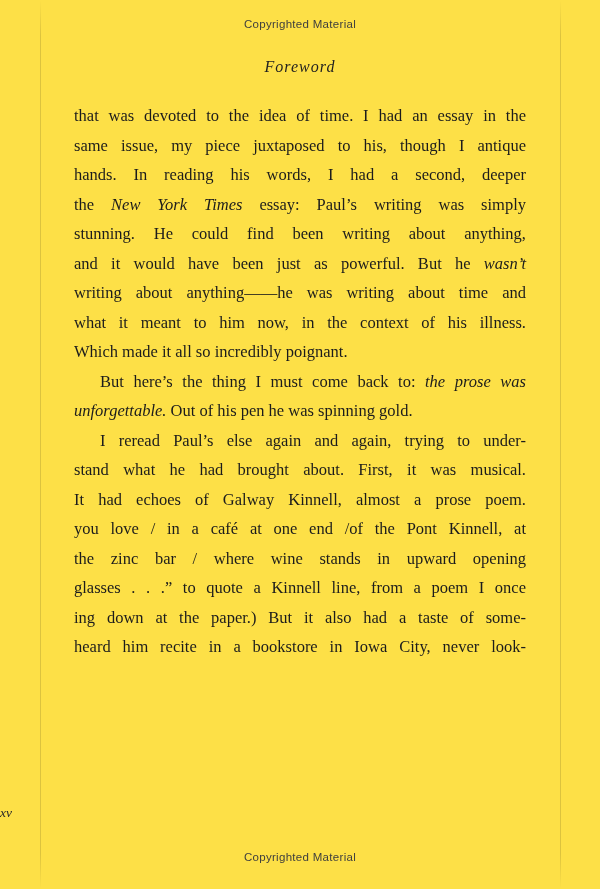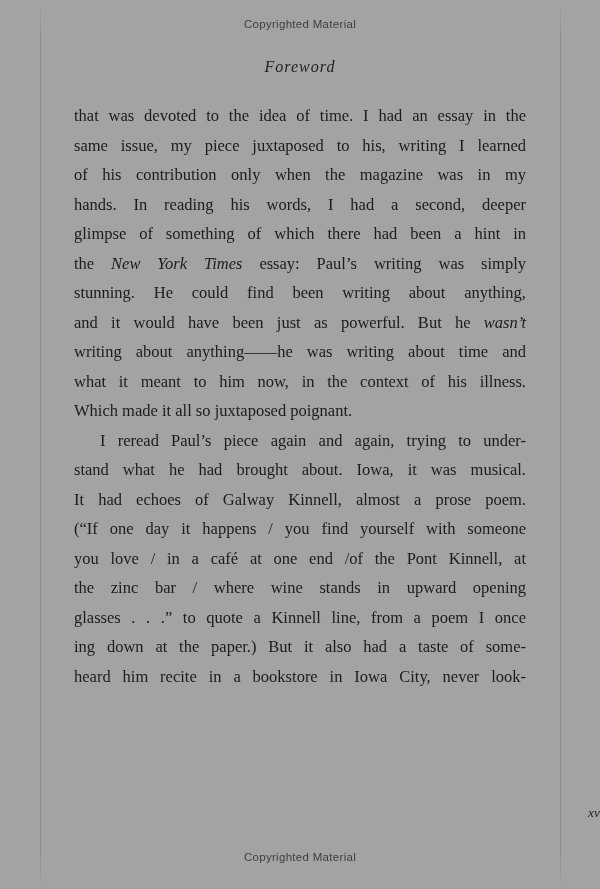--- a/index.html
+++ b/index.html
@@ -4,21 +4,21 @@
 <style>
   html, body {
     margin: 0;
     padding: 0;
     background: #ffffff;
   }
   .page {
     position: relative;
     width: 600px;
     height: 889px;
-    background: #a3a3a3;
+    background: #fde047;
     overflow: hidden;
     font-family: "Liberation Serif", serif;
   }
   .edge-line {
     position: absolute;
     top: 0;
     bottom: 0;
     width: 1px;
     background: linear-gradient(to bottom,
       rgba(0,0,0,0) 0%,
@@ -72,21 +72,21 @@
     white-space: normal;
   }
   .line.no-justify { text-align-last: left; }
   .line.indent { text-indent: 26px; }
 
   .page-number {
     position: absolute;
     top: 805px;
     left: 0;
     width: 100%;
-    text-align: right;
+    text-align: left;
     font-family: "Liberation Serif", serif;
     font-style: italic;
     font-size: 13.5px;
     color: #2a2a2a;
   }
 </style>
 </head>
 <body>
 
 <div class="page">
@@ -94,36 +94,37 @@
   <div class="edge-line left"></div>
   <div class="edge-line right"></div>
 
   <div class="banner top">Copyrighted Material</div>
 
   <div class="chapter-header">Foreword</div>
 
   <div class="body-text">
       <div class="para">
         <div class="line">that was devoted to the idea of time. I had an essay in the</div>
-        <div class="line">same issue, my piece juxtaposed to his, writing I learned</div>
-        <div class="line">of his contribution only when the magazine was in my</div>
+        <div class="line">same issue, my piece juxtaposed to his, though I antique</div>
         <div class="line">hands. In reading his words, I had a second, deeper</div>
-        <div class="line">glimpse of something of which there had been a hint in</div>
         <div class="line">the <i>New York Times</i> essay: Paul’s writing was simply</div>
         <div class="line">stunning. He could find been writing about anything,</div>
         <div class="line">and it would have been just as powerful. But he <i>wasn’t</i></div>
         <div class="line">writing about anything——he was writing about time and</div>
         <div class="line">what it meant to him now, in the context of his illness.</div>
-        <div class="line no-justify">Which made it all so juxtaposed poignant.</div>
+        <div class="line no-justify">Which made it all so incredibly poignant.</div>
       </div>
       <div class="para">
-        <div class="line indent">I reread Paul’s piece again and again, trying to under-</div>
-        <div class="line">stand what he had brought about. Iowa, it was musical.</div>
+        <div class="line indent">But here’s the thing I must come back to: <i>the prose was</i></div>
+        <div class="line no-justify"><i>unforgettable.</i> Out of his pen he was spinning gold.</div>
+      </div>
+      <div class="para">
+        <div class="line indent">I reread Paul’s else again and again, trying to under-</div>
+        <div class="line">stand what he had brought about. First, it was musical.</div>
         <div class="line">It had echoes of Galway Kinnell, almost a prose poem.</div>
-        <div class="line">(“If one day it happens / you find yourself with someone</div>
         <div class="line">you love / in a café at one end /of the Pont Kinnell, at</div>
         <div class="line">the zinc bar / where wine stands in upward opening</div>
         <div class="line">glasses . . .” to quote a Kinnell line, from a poem I once</div>
         <div class="line">ing down at the paper.) But it also had a taste of some-</div>
         <div class="line">heard him recite in a bookstore in Iowa City, never look-</div>
       </div>
     </div>
 
   <div class="page-number">xv</div>
 

